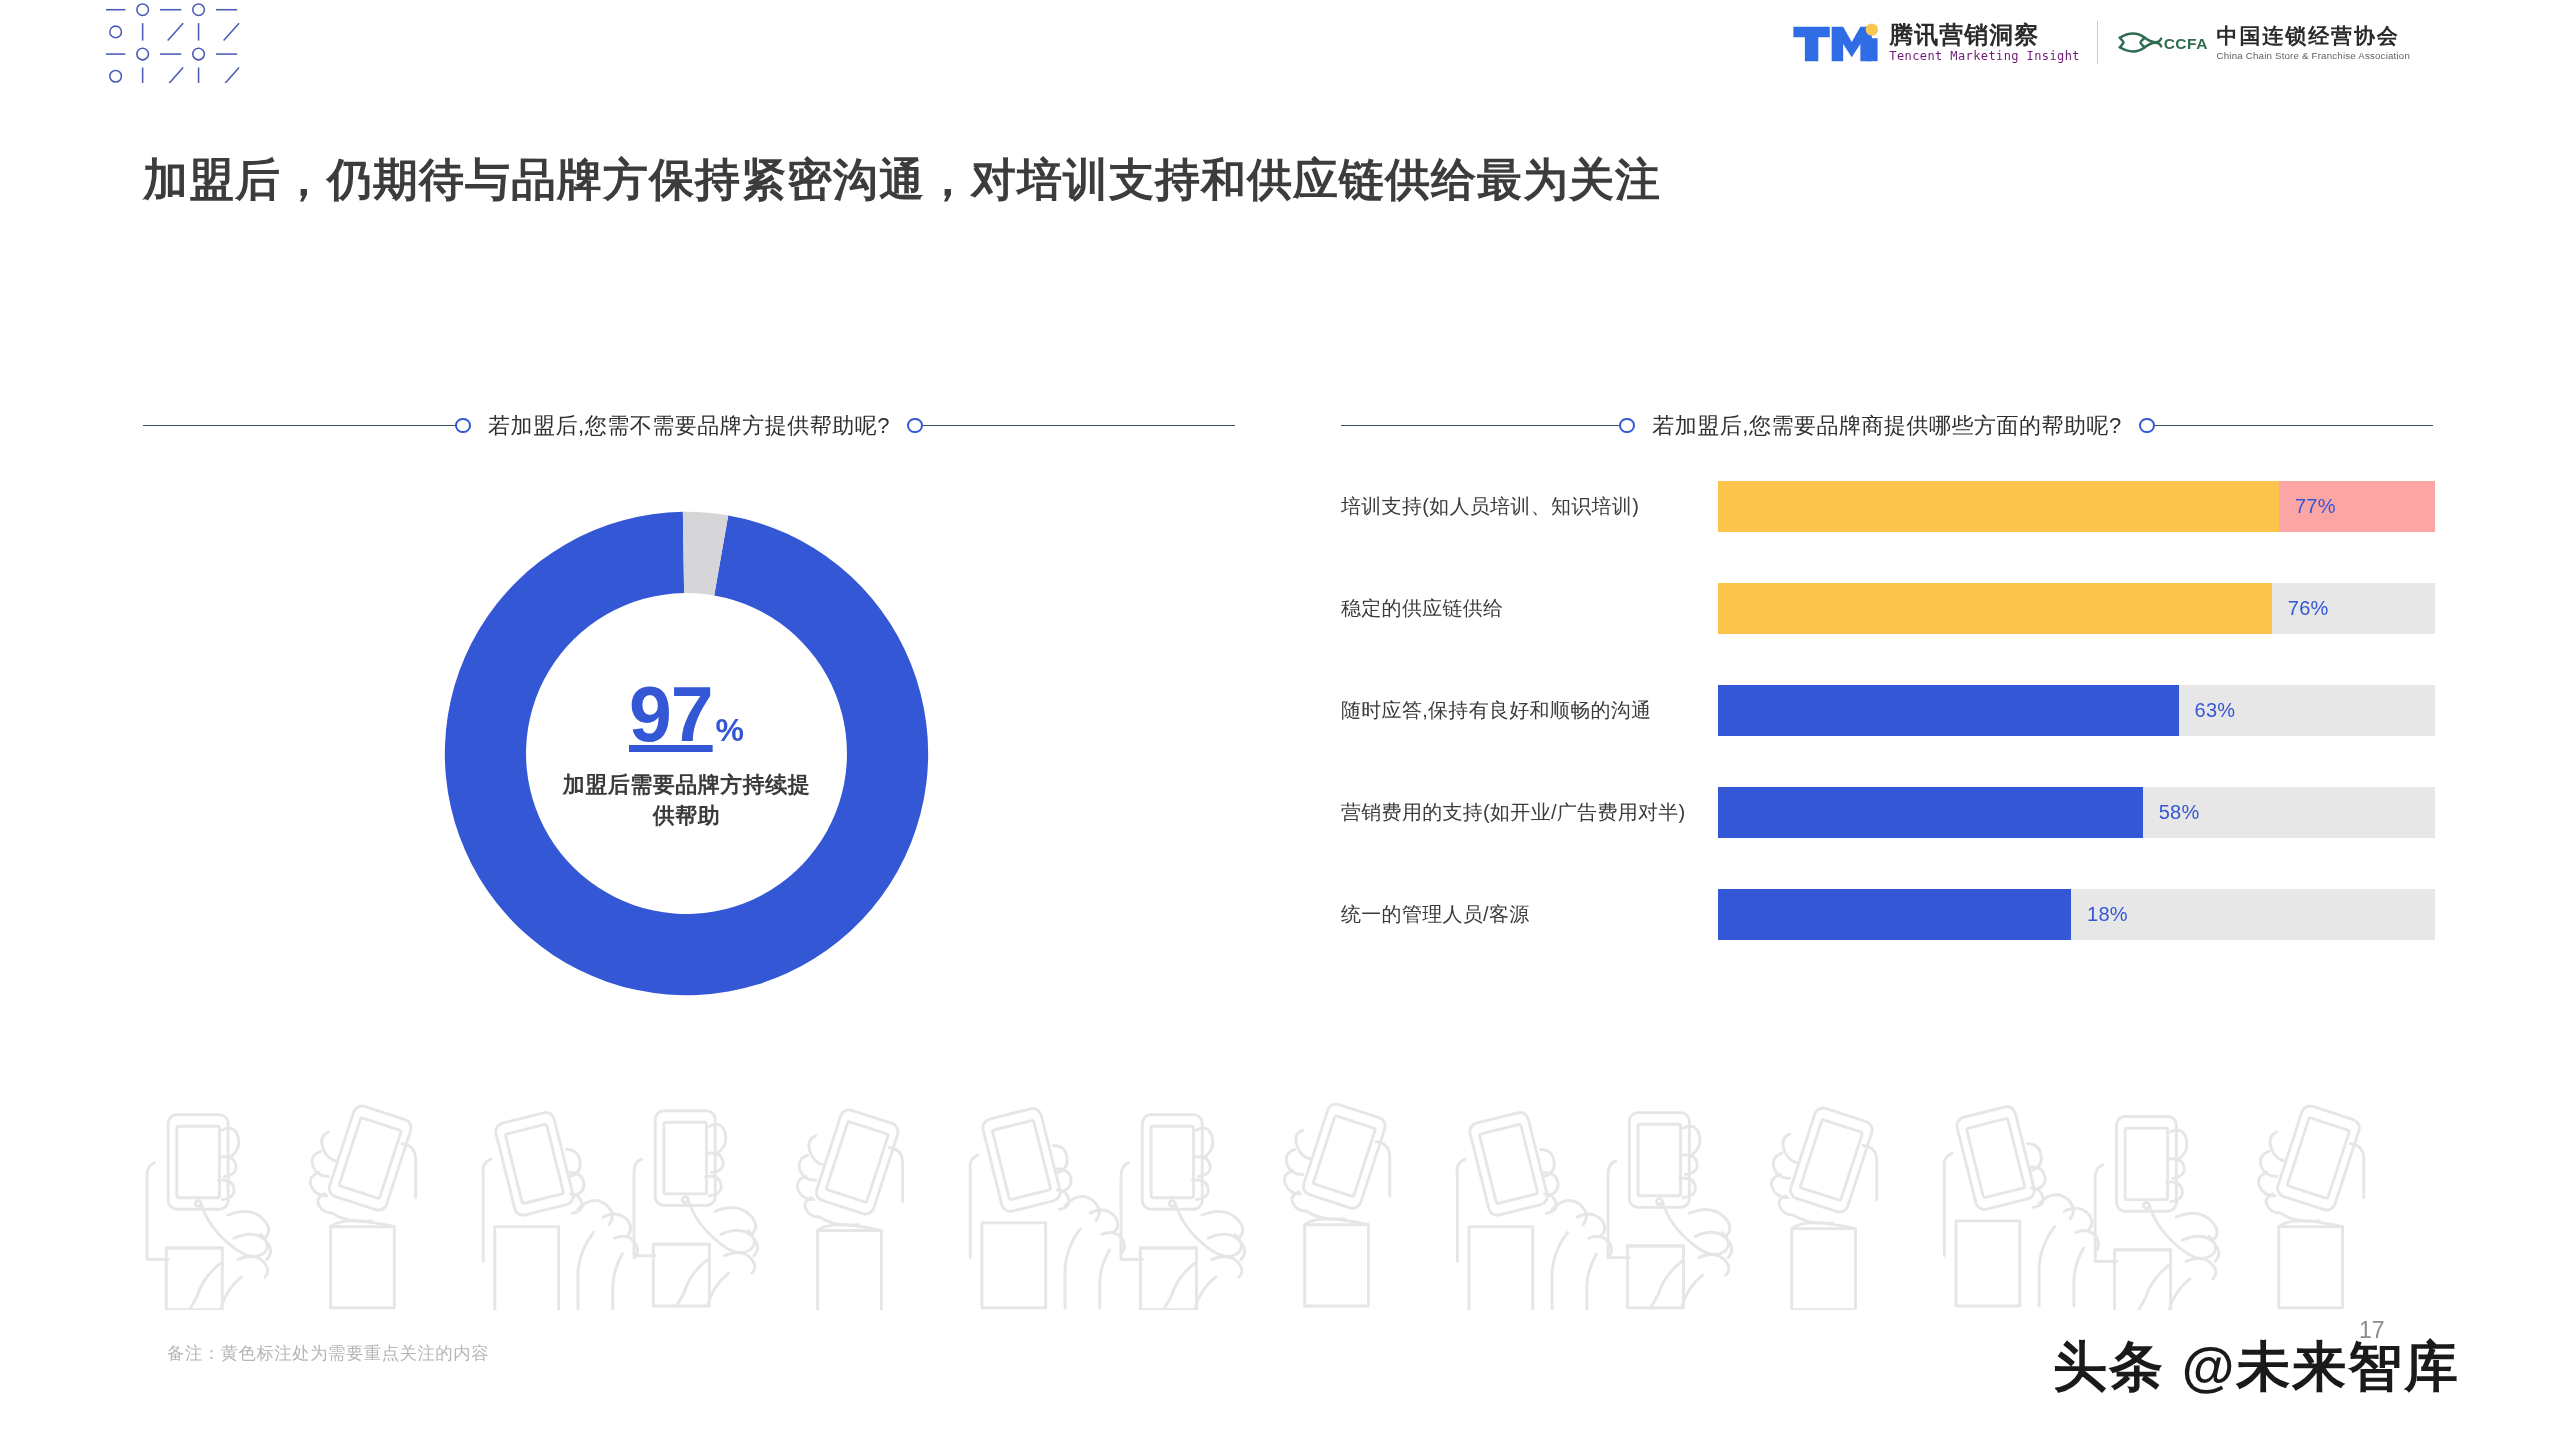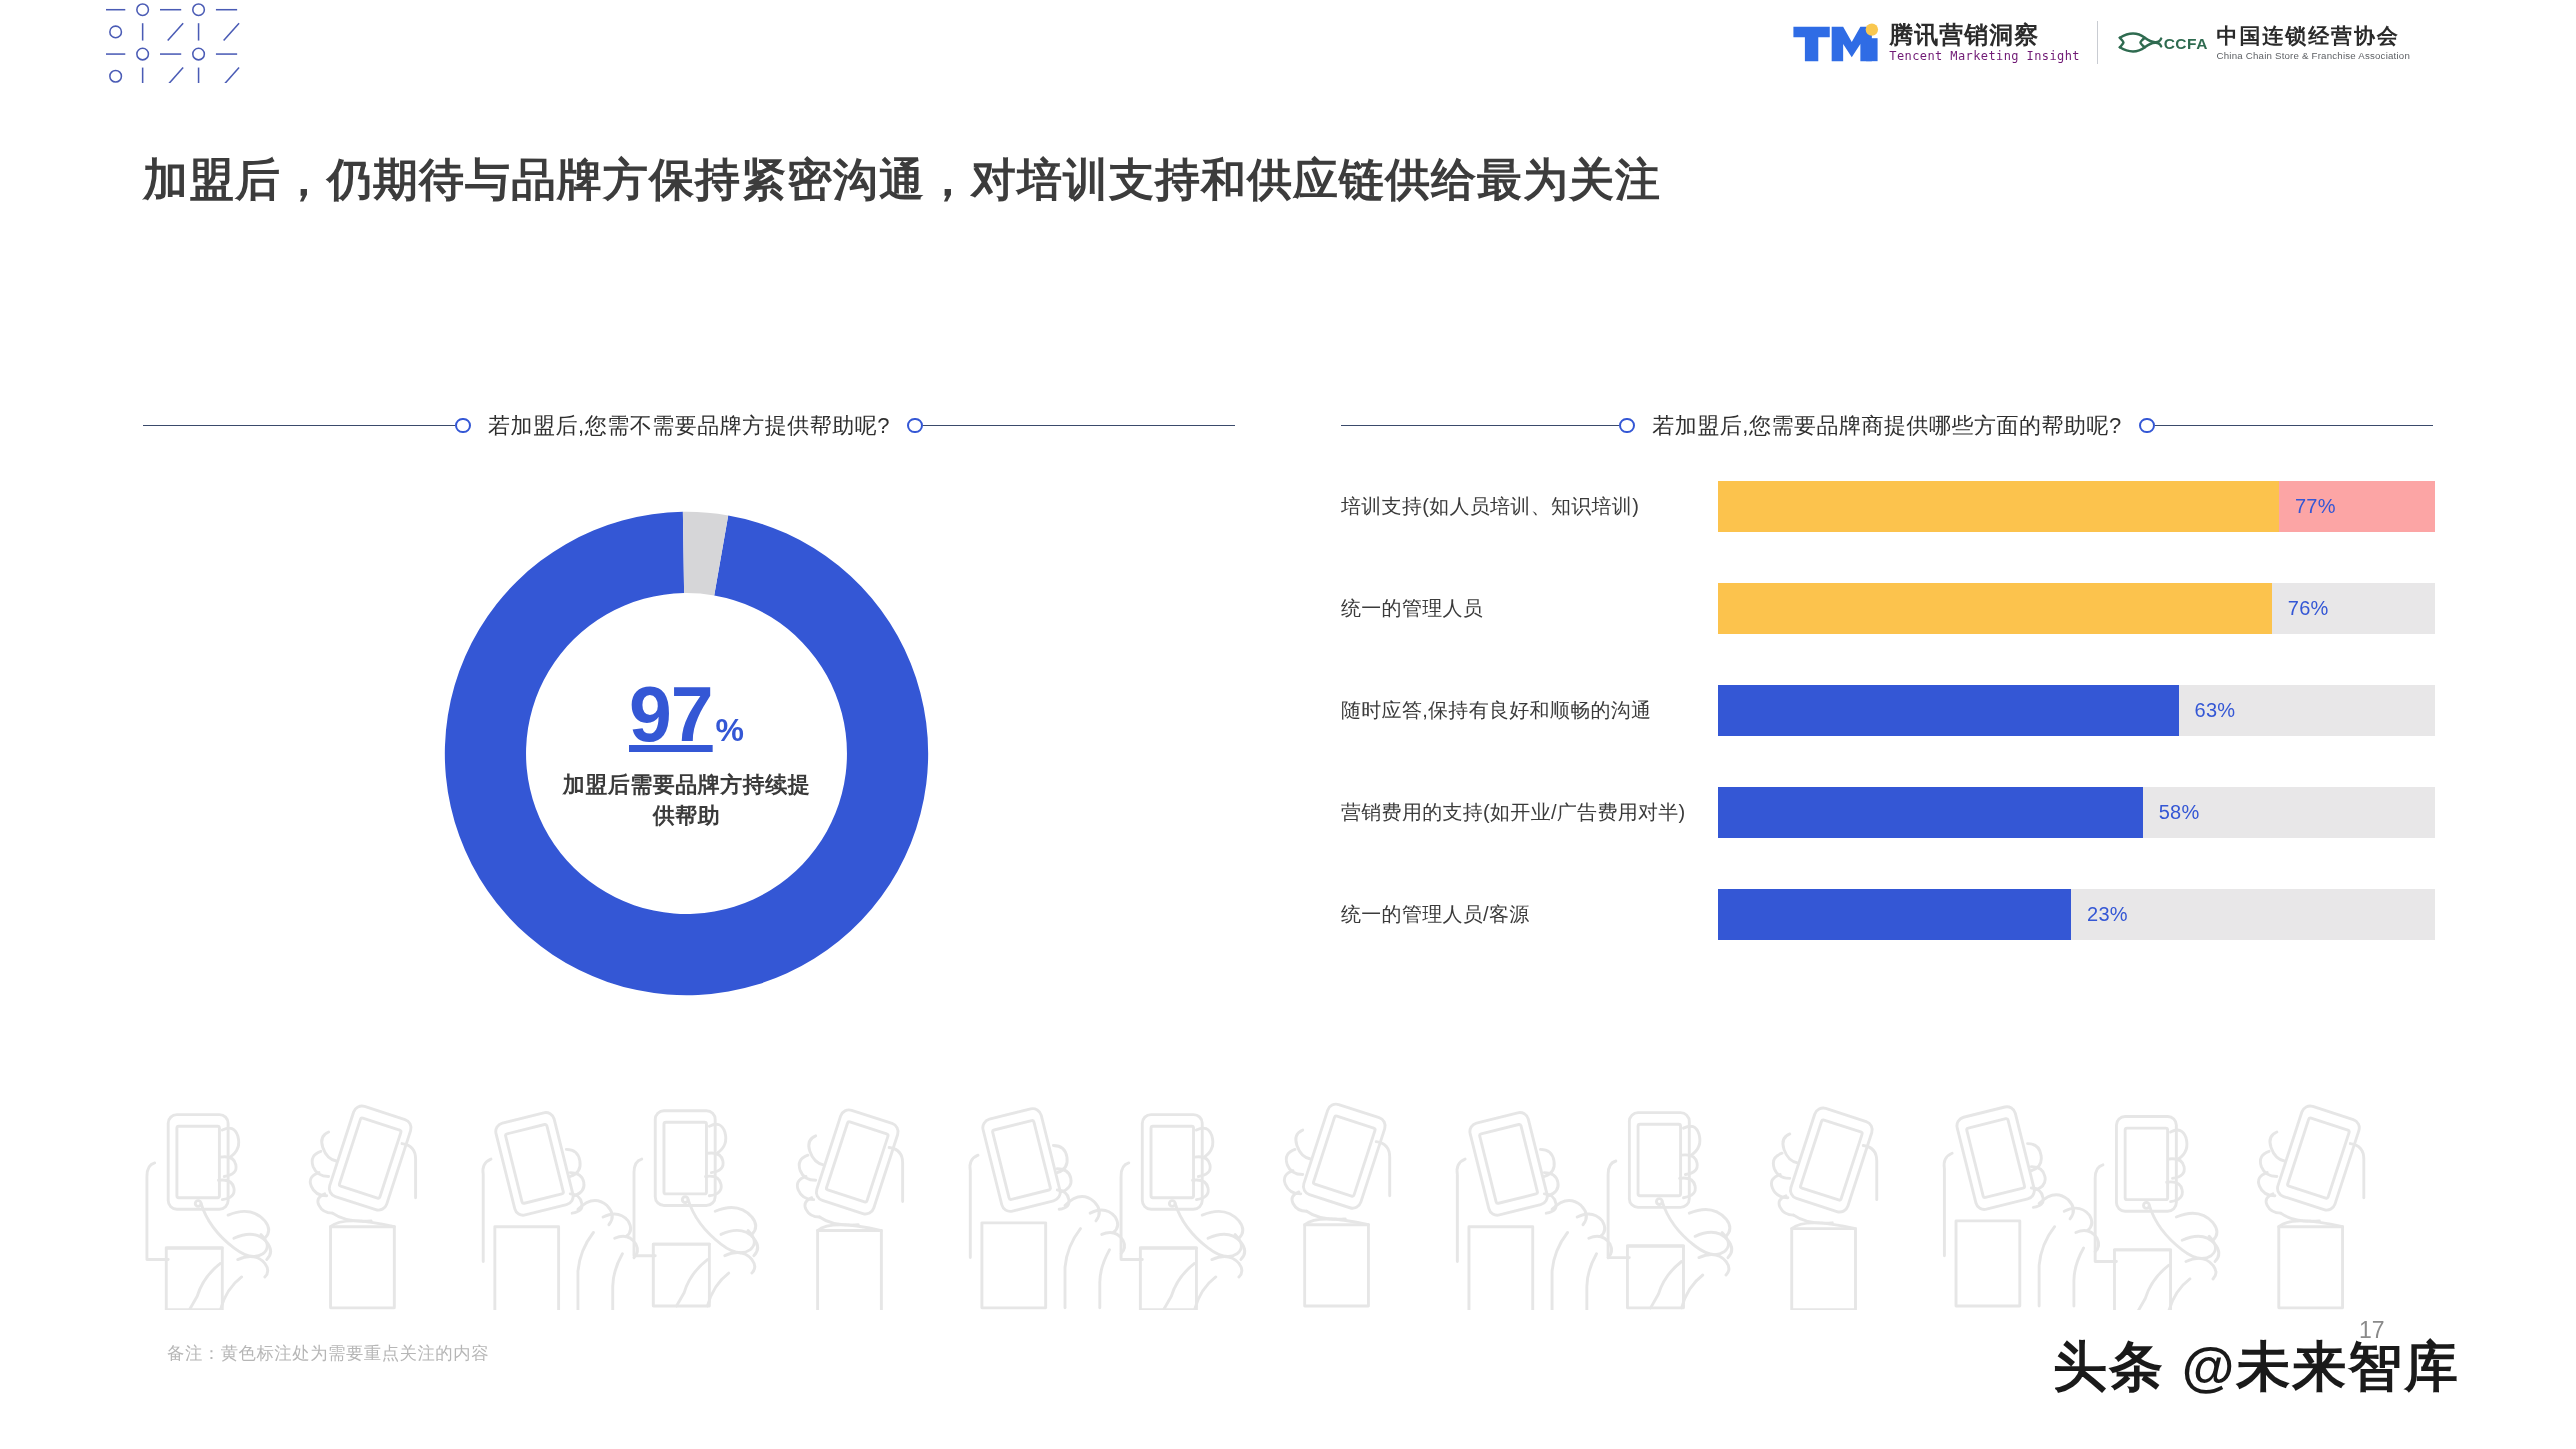--- a/index.html
+++ b/index.html
@@ -365,21 +365,21 @@
 
   <div class="bars" id="bars">
       <div class="bar-row">
         <div class="bar-label">培训支持(如人员培训、知识培训)</div>
         <div class="bar-track" style="background: #fca5a5;">
           <div class="bar-fill" style="width: 78.3%; background: rgb(252, 195, 77);"></div>
           <div class="bar-value" style="left: calc(78.3% + 15.5px);">77%</div>
         </div>
       </div>
       <div class="bar-row">
-        <div class="bar-label">统一的管理人员</div>
+        <div class="bar-label">稳定的供应链供给</div>
         <div class="bar-track" style="background: rgb(232, 231, 232);">
           <div class="bar-fill" style="width: 77.3%; background: rgb(252, 195, 77);"></div>
           <div class="bar-value" style="left: calc(77.3% + 15.5px);">76%</div>
         </div>
       </div>
       <div class="bar-row">
         <div class="bar-label">随时应答,保持有良好和顺畅的沟通</div>
         <div class="bar-track" style="background: rgb(232, 231, 232);">
           <div class="bar-fill" style="width: 64.3%; background: rgb(52, 87, 213);"></div>
           <div class="bar-value" style="left: calc(64.3% + 15.5px);">63%</div>
@@ -389,21 +389,21 @@
         <div class="bar-label">营销费用的支持(如开业/广告费用对半)</div>
         <div class="bar-track" style="background: rgb(232, 231, 232);">
           <div class="bar-fill" style="width: 59.3%; background: rgb(52, 87, 213);"></div>
           <div class="bar-value" style="left: calc(59.3% + 15.5px);">58%</div>
         </div>
       </div>
       <div class="bar-row">
         <div class="bar-label">统一的管理人员/客源</div>
         <div class="bar-track" style="background: rgb(232, 231, 232);">
           <div class="bar-fill" style="width: 49.3%; background: rgb(52, 87, 213);"></div>
-          <div class="bar-value" style="left: calc(49.3% + 15.5px);">23%</div>
+          <div class="bar-value" style="left: calc(49.3% + 15.5px);">18%</div>
         </div>
       </div>
     </div>
 
   <div class="hands-strip">
     <svg width="2300" height="213" viewBox="0 0 2380 220" fill="none">
       <defs>
         <g id="handA" stroke="#e2e2e2" stroke-width="3" fill="none" stroke-linejoin="round" stroke-linecap="round">
           <rect x="24" y="8" width="62" height="98" rx="9"></rect>
           <rect x="33" y="20" width="44" height="74" rx="2"></rect>

